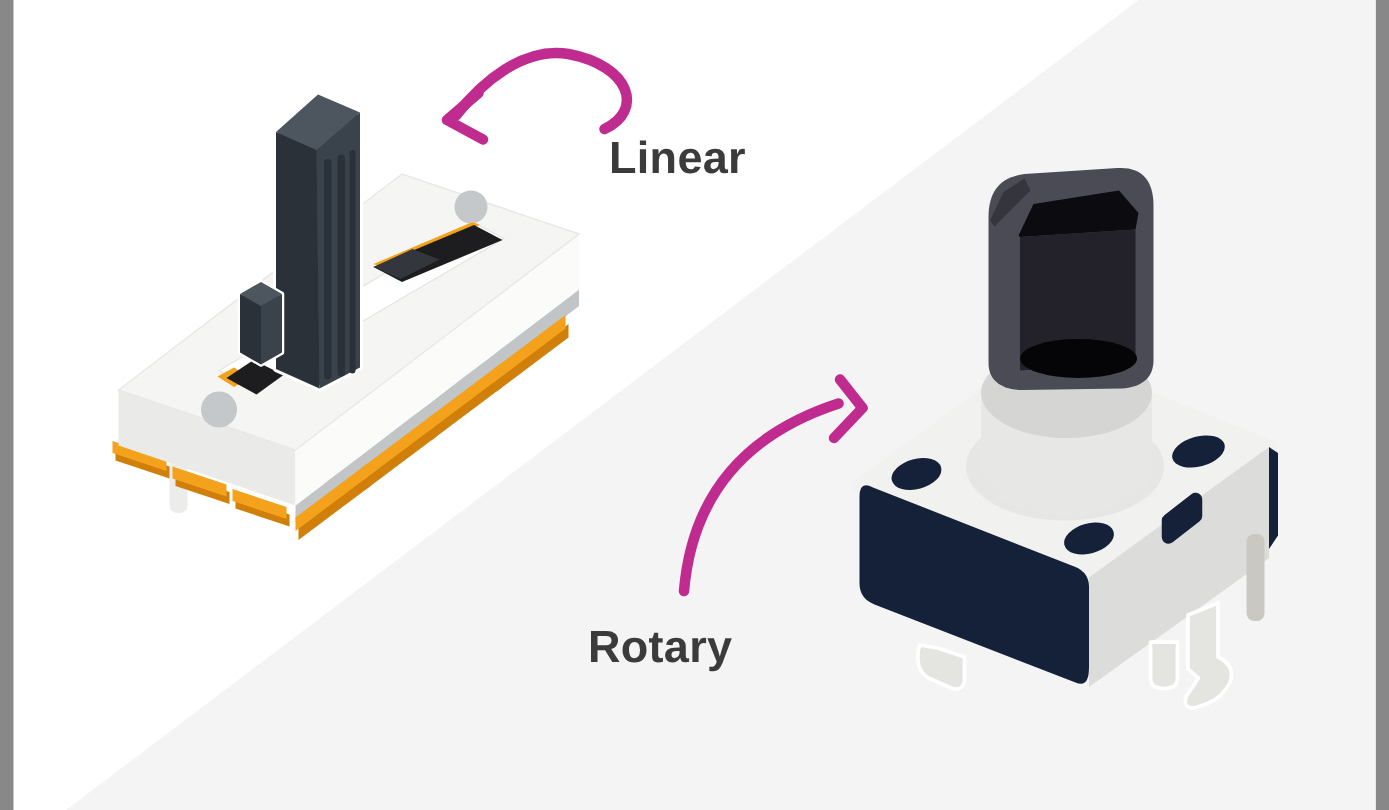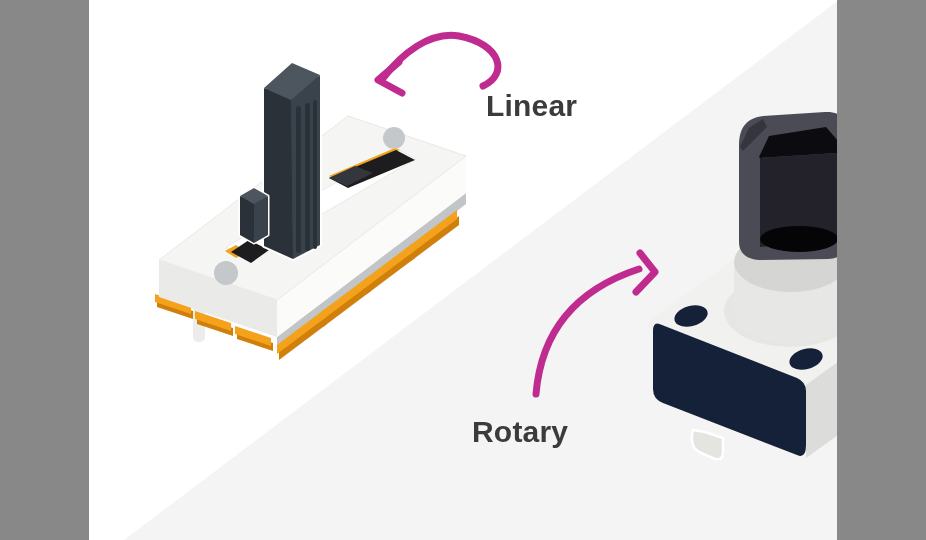--- a/index.html
+++ b/index.html
@@ -1,18 +1,18 @@
 <!DOCTYPE html>
 <html style="--accent: #bf2b8e; --text: #3b3b3b; --bg-left: #ffffff; --bg-right: #f4f4f4; --slide-body-top: #f5f5f3; --slide-body-left: #eaeae8; --slide-body-right: #fbfbf9; --slide-band-gray: #c2c5c7; --slide-hole-gray: #c5c8ca; --pin-orange: #f4a11c; --pin-orange-dark: #d0800a; --track-black: #1d1d1f; --track-step: #33363c; --slide-knob-dark: #2b3138; --slide-knob-mid: #3a424b; --slide-knob-top: #4d555e; --navy: #152138; --rot-body-top: #f1f1ef; --rot-body-right: #dcdcda; --rot-shadow: #e6e6e4; --collar: #e7e7e5; --collar-rim: #d5d5d3; --rot-knob-gray: #4b4b55; --rot-knob-black: #0b0b10; --rot-knob-front: #23212a; --rot-knob-facet: #35353e; --rot-knob-bottom: #050507; --leg: #e4e4e0; --leg-post: #c9c9c1; --slide-leg: #ececea;"><head>
 <meta charset="utf-8">
 <style>
   html,body{margin:0;padding:0;background:#888;}
   #stage{
     position:relative;
-    width:748px;height:540px;
+    width:908px;height:540px;
     margin:0 auto;
     background:#fef9c3;
     overflow:hidden;
     font-family:"Liberation Sans","DejaVu Sans",sans-serif;
   }
   #stage svg{position:absolute;left:0;top:0;width:926px;height:540px;display:block;}
   .label{
     position:absolute;
     color:var(--text,#3b3b3b);
     font-weight:700;

